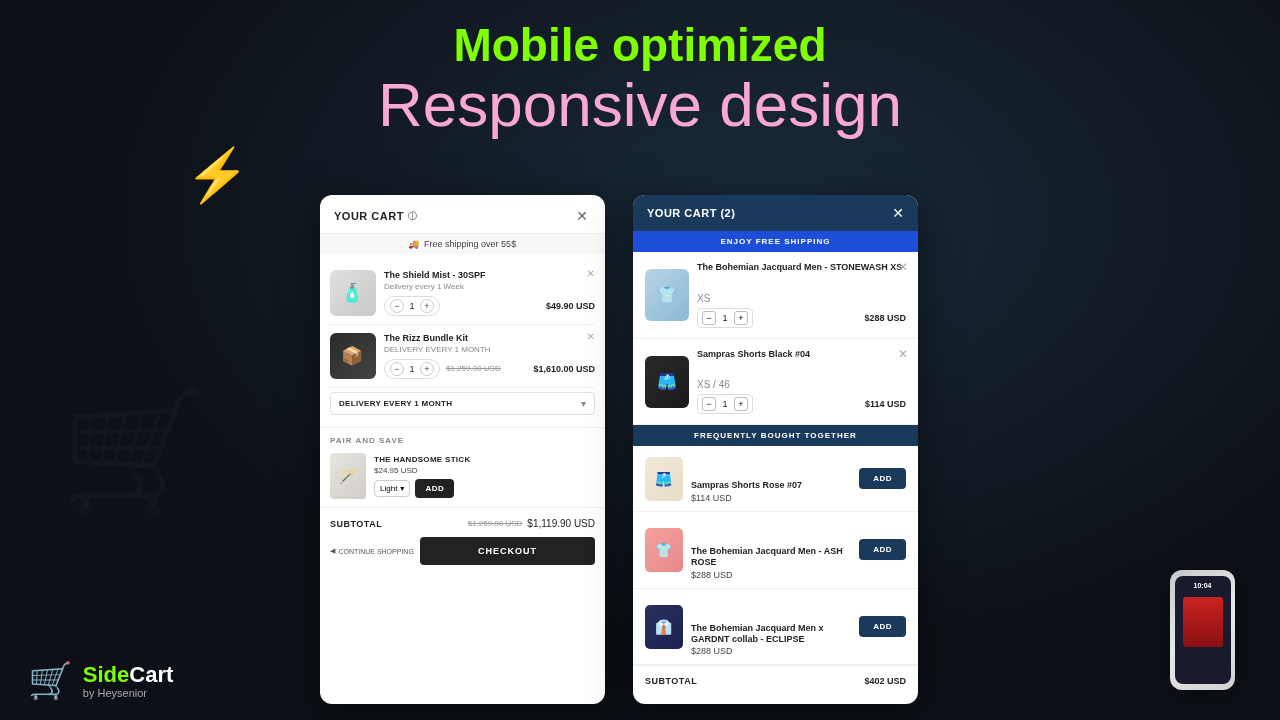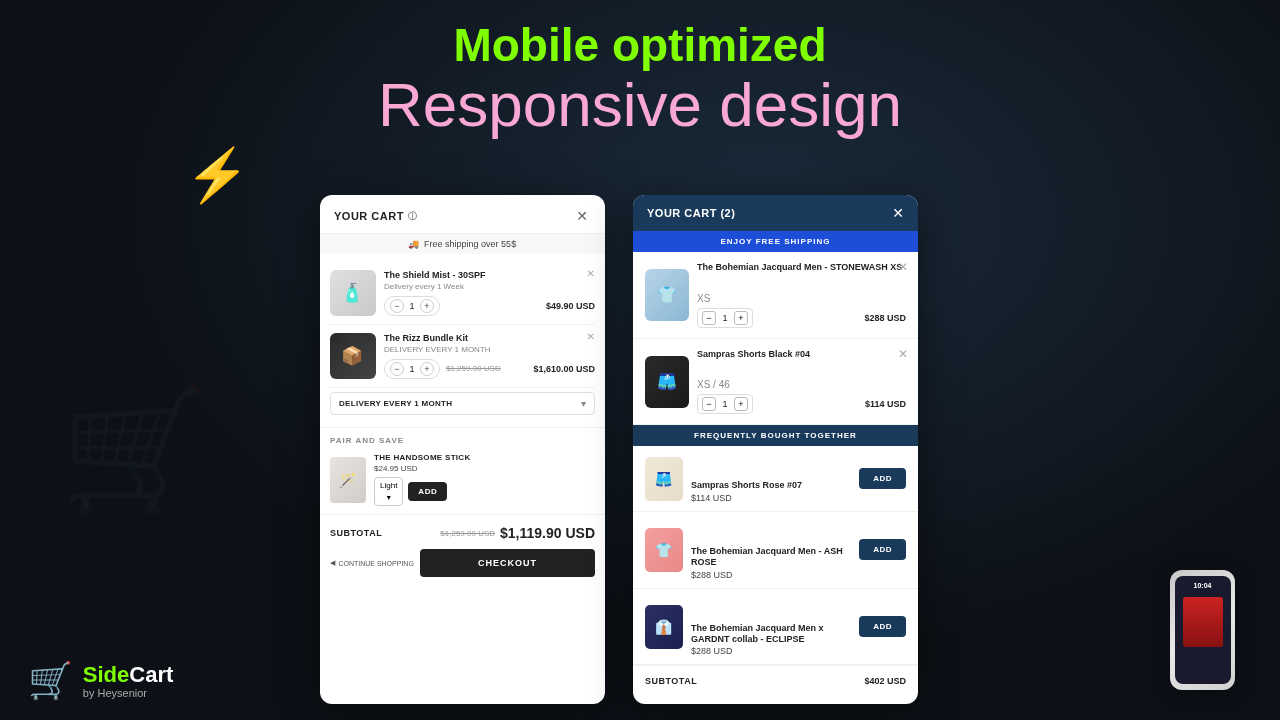--- a/index.html
+++ b/index.html
@@ -371,21 +371,20 @@
     .pair-select {
       border: 1px solid #ccc;
       border-radius: 4px;
       padding: 3px 5px;
       font-size: 8px;
       background: white;
       cursor: pointer;
       display: flex;
       align-items: center;
       gap: 3px;
-      flex-direction: column;
     }
     .pair-add-btn {
       background: #222;
       color: white;
       border: none;
       border-radius: 4px;
       padding: 5px 10px;
       font-size: 8px;
       font-weight: 700;
       cursor: pointer;
@@ -412,22 +411,22 @@
       display: flex;
       align-items: center;
       gap: 5px;
     }
     .subtotal-original {
       font-size: 8px;
       color: #999;
       text-decoration: line-through;
     }
     .subtotal-current {
-      font-size: 14px;
-      font-weight: 700;
+      font-size: 10px;
+      font-weight: 400;
       color: #222;
     }
 
     .footer-btns {
       display: flex;
       align-items: center;
       gap: 6px;
     }
     .continue-btn {
       display: flex;

